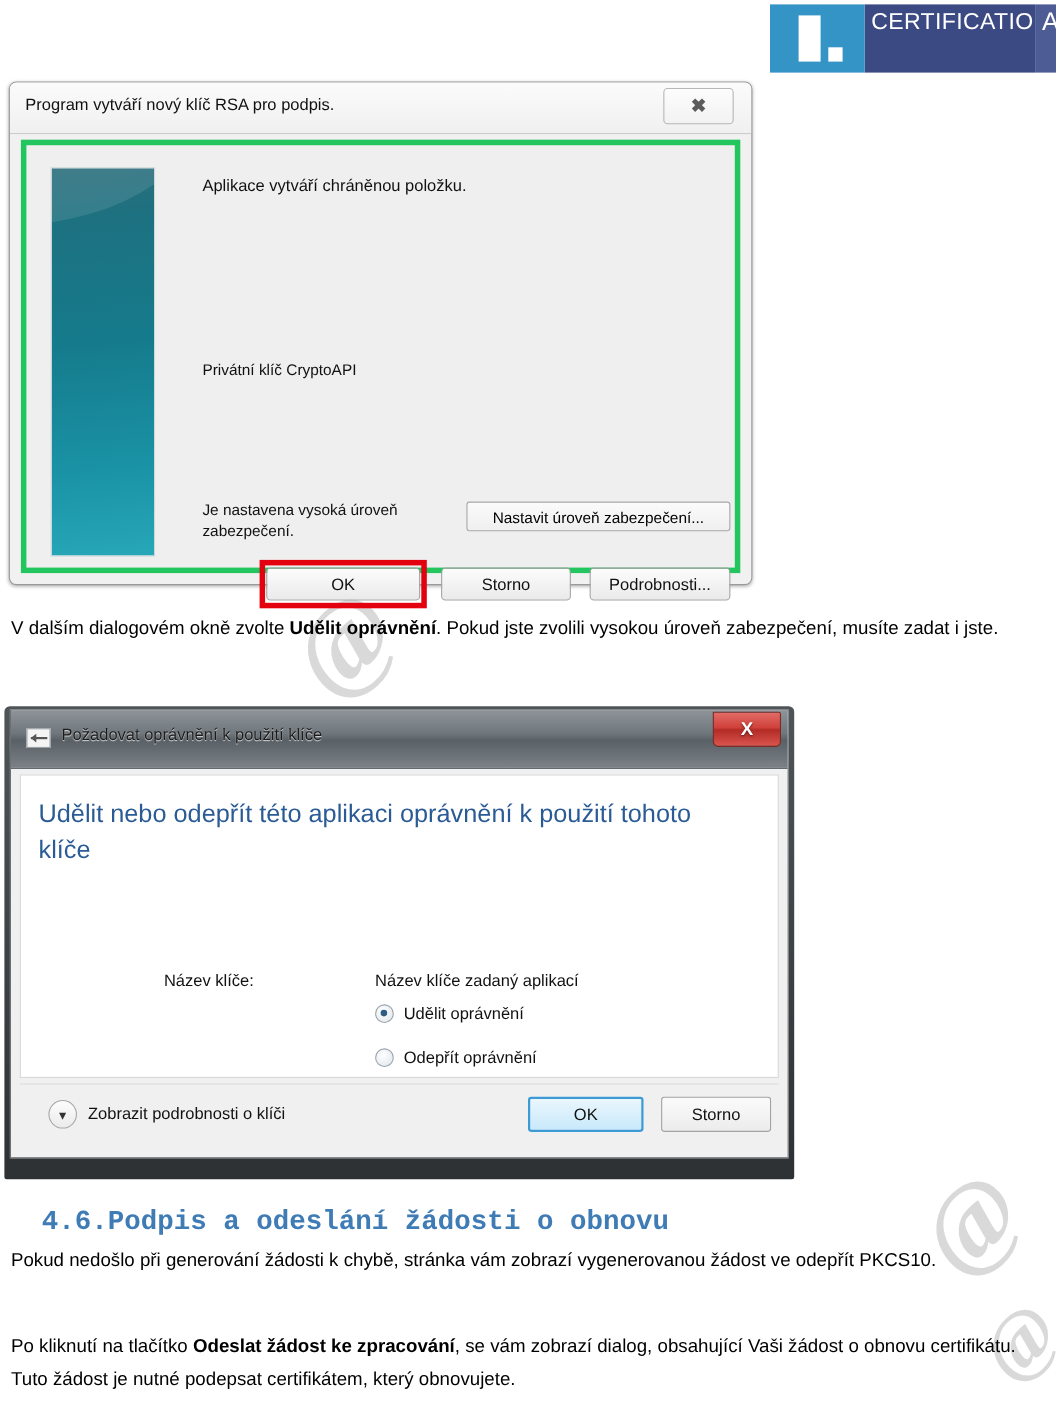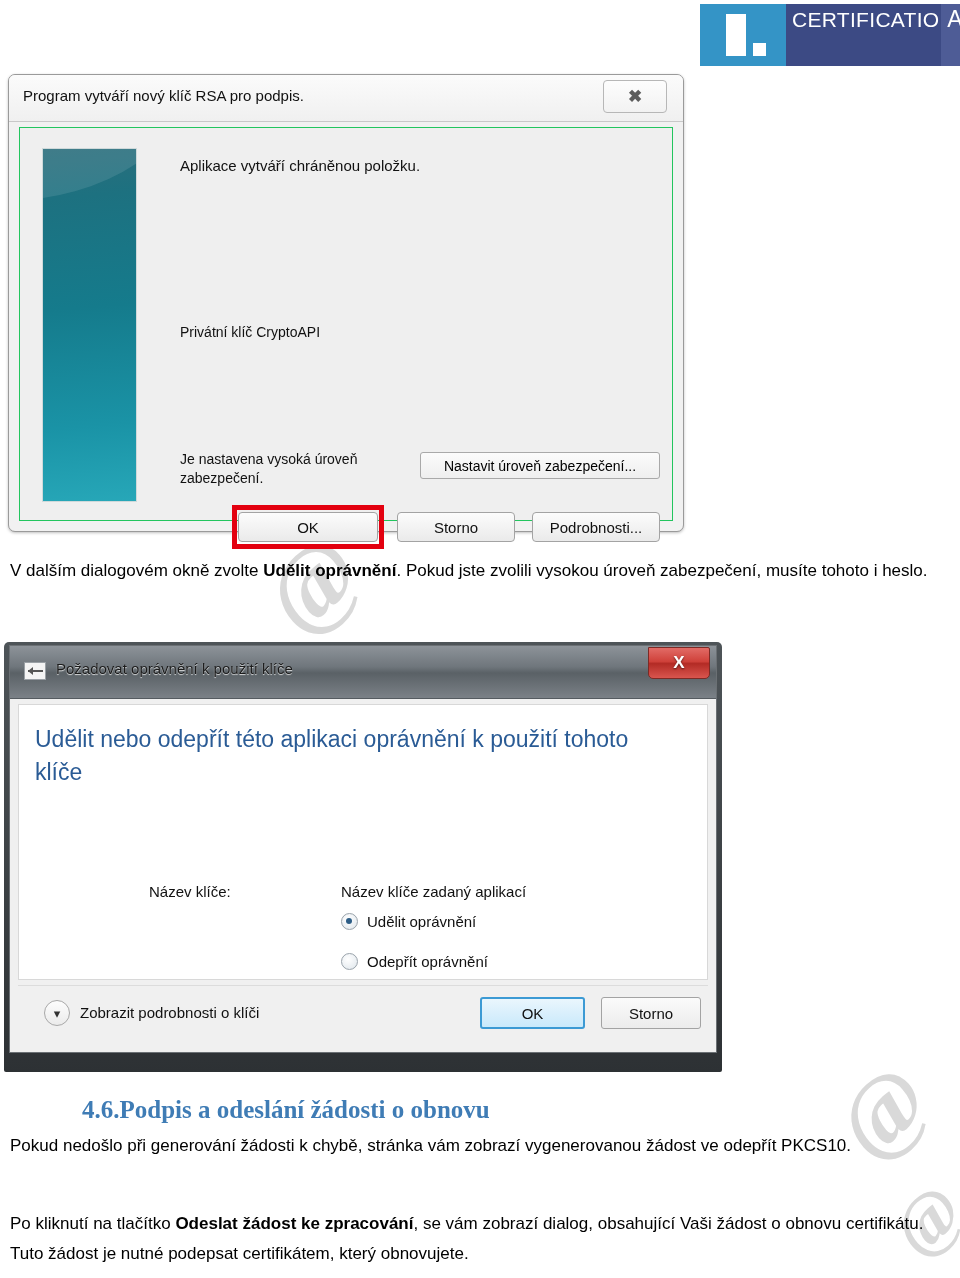--- a/index.html
+++ b/index.html
@@ -130,21 +130,21 @@
     justify-content: center;
     box-sizing: border-box;
   }
   .dlg1-body {
     position: absolute;
     left: 10px;
     top: 52px;
     right: 10px;
     bottom: 10px;
     background: #efefef;
-    border: 1px solid #22c55e;
+    border: 5px solid #22c55e;
     box-sizing: border-box;
   }
   .teal-panel {
     position: absolute;
     left: 22px;
     top: 20px;
     width: 93px;
     height: 352px;
     background: linear-gradient(175deg, #2b6e7c 0%, #1d7180 14%, #157b8c 45%, #1a93a6 78%, #27a7b8 100%);
     border: 1px solid #cfd9da;
@@ -454,26 +454,25 @@
     width: 100px;
     background: linear-gradient(#fbfbfb, #ececec);
     border: 1px solid #a3a3a3;
   }
 
   
   .h46 {
     position: absolute;
     left: 38px;
     top: 1096px;
-    font-family: Liberation Serif, serif;
+    font-family: Liberation Mono, monospace;
     font-weight: bold;
     font-size: 25px;
     color: #3f7cb5;
     z-index: 12;
-    margin-left: 44px;
   }
   .para-2 { left: 10px; top: 1131px; width: 945px; }
   .para-3 { left: 10px; top: 1209px; width: 945px; }
 </style>
 </head>
 <body>
 
 <div class="watermark wm-a">@</div>
 <div class="watermark wm-b">@</div>
 
@@ -502,21 +501,21 @@
     <div class="dlg1-seclabel">Je nastavena vysoká úroveň zabezpečení.</div>
     <div class="dlg1-secbtn">Nastavit úroveň zabezpečení...</div>
     <div class="red-highlight"></div>
     <div class="d1btn ok" style="top:384px;">OK</div>
     <div class="d1btn storno" style="top:384px;">Storno</div>
     <div class="d1btn detail" style="top:384px;">Podrobnosti...</div>
   </div>
 </div>
 
 <div class="para para-1">
-  <span>V dalším dialogovém okně zvolte </span><b>Udělit oprávnění</b><span>. Pokud jste zvolili vysokou úroveň zabezpečení, musíte tohoto i heslo.</span>
+  <span>V dalším dialogovém okně zvolte </span><b>Udělit oprávnění</b><span>. Pokud jste zvolili vysokou úroveň zabezpečení, musíte zadat i jste.</span>
 </div>
 
 <div class="dlg2">
   <div class="dlg2-frame">
     <div class="dlg2-titlebar">
       <div class="dlg2-winicon">
           <div class="arrow"></div>
         </div>
       <div class="dlg2-title-text">Požadovat oprávnění k použití klíče</div>
       <div class="dlg2-close">X</div>

